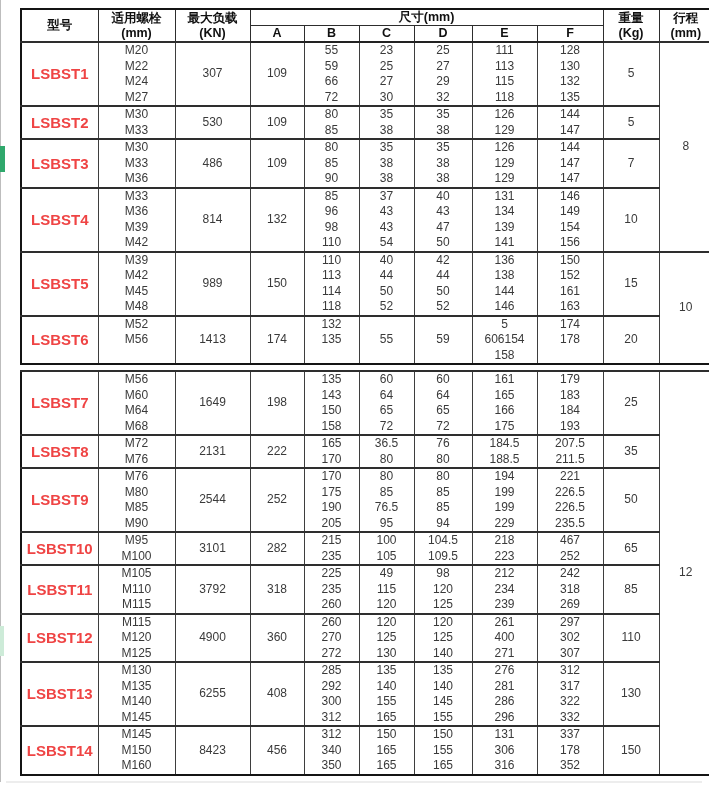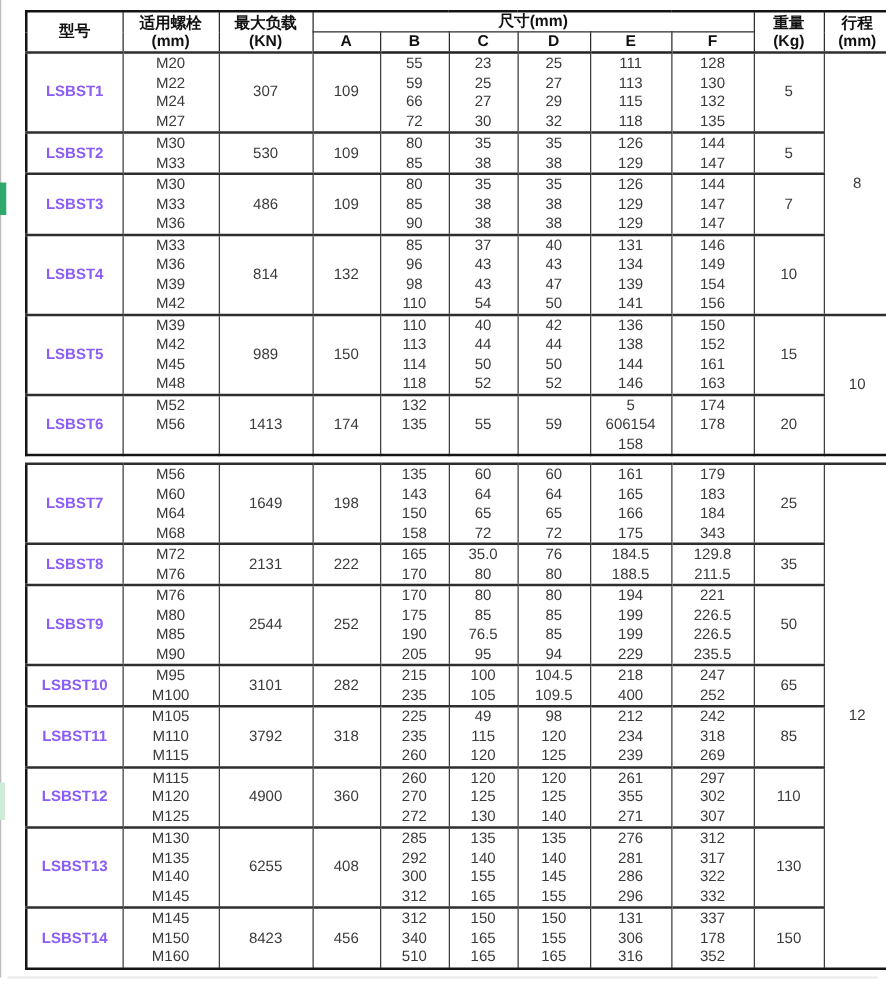--- a/index.html
+++ b/index.html
@@ -68,22 +68,22 @@
   thead tr.subcol-row th { border-bottom: 2px solid #222; }
   td {
     border: 1px solid #3e3e3e;
     border-top: 2px solid #2e2e2e;
     font-size: 12px;
     color: #3a3a3a;
     line-height: 15.5px;
   }
   td.model-cell {
     font-weight: bold;
-    color: #8b5cf6;
-    font-size: 12px;
+    color: #ef4444;
+    font-size: 15px;
   }
   .cell-line { height: 15.5px; line-height: 15.5px; white-space: nowrap; }
   .hdr-line { height: 15px; line-height: 15px; }
 </style>
 </head>
 <body>
 
 <div class="page">
   <div class="edge-line"></div>
   <div class="marker-1"></div>
@@ -478,21 +478,21 @@
             <td>
               <div class="cell-line">161</div>
               <div class="cell-line">165</div>
               <div class="cell-line">166</div>
               <div class="cell-line">175</div>
             </td>
             <td>
               <div class="cell-line">179</div>
               <div class="cell-line">183</div>
               <div class="cell-line">184</div>
-              <div class="cell-line">343</div>
+              <div class="cell-line">193</div>
             </td>
             <td>
               <div class="cell-line">25</div>
             </td>
             <td rowspan="8">
               <div class="cell-line">12</div>
             </td>
           </tr>
           <tr>
             <td class="model-cell">
@@ -506,33 +506,33 @@
               <div class="cell-line">2131</div>
             </td>
             <td>
               <div class="cell-line">222</div>
             </td>
             <td>
               <div class="cell-line">165</div>
               <div class="cell-line">170</div>
             </td>
             <td>
-              <div class="cell-line">35.0</div>
+              <div class="cell-line">36.5</div>
               <div class="cell-line">80</div>
             </td>
             <td>
               <div class="cell-line">76</div>
               <div class="cell-line">80</div>
             </td>
             <td>
               <div class="cell-line">184.5</div>
               <div class="cell-line">188.5</div>
             </td>
             <td>
-              <div class="cell-line">129.8</div>
+              <div class="cell-line">207.5</div>
               <div class="cell-line">211.5</div>
             </td>
             <td>
               <div class="cell-line">35</div>
             </td>
           </tr>
           <tr>
             <td class="model-cell">
               <div class="cell-line">LSBST9</div>
             </td>
@@ -603,24 +603,24 @@
             <td>
               <div class="cell-line">100</div>
               <div class="cell-line">105</div>
             </td>
             <td>
               <div class="cell-line">104.5</div>
               <div class="cell-line">109.5</div>
             </td>
             <td>
               <div class="cell-line">218</div>
-              <div class="cell-line">400</div>
-            </td>
-            <td>
-              <div class="cell-line">247</div>
+              <div class="cell-line">223</div>
+            </td>
+            <td>
+              <div class="cell-line">467</div>
               <div class="cell-line">252</div>
             </td>
             <td>
               <div class="cell-line">65</div>
             </td>
           </tr>
           <tr>
             <td class="model-cell">
               <div class="cell-line">LSBST11</div>
             </td>
@@ -689,21 +689,21 @@
               <div class="cell-line">125</div>
               <div class="cell-line">130</div>
             </td>
             <td>
               <div class="cell-line">120</div>
               <div class="cell-line">125</div>
               <div class="cell-line">140</div>
             </td>
             <td>
               <div class="cell-line">261</div>
-              <div class="cell-line">355</div>
+              <div class="cell-line">400</div>
               <div class="cell-line">271</div>
             </td>
             <td>
               <div class="cell-line">297</div>
               <div class="cell-line">302</div>
               <div class="cell-line">307</div>
             </td>
             <td>
               <div class="cell-line">110</div>
             </td>
@@ -769,21 +769,21 @@
             </td>
             <td>
               <div class="cell-line">8423</div>
             </td>
             <td>
               <div class="cell-line">456</div>
             </td>
             <td>
               <div class="cell-line">312</div>
               <div class="cell-line">340</div>
-              <div class="cell-line">510</div>
+              <div class="cell-line">350</div>
             </td>
             <td>
               <div class="cell-line">150</div>
               <div class="cell-line">165</div>
               <div class="cell-line">165</div>
             </td>
             <td>
               <div class="cell-line">150</div>
               <div class="cell-line">155</div>
               <div class="cell-line">165</div>

